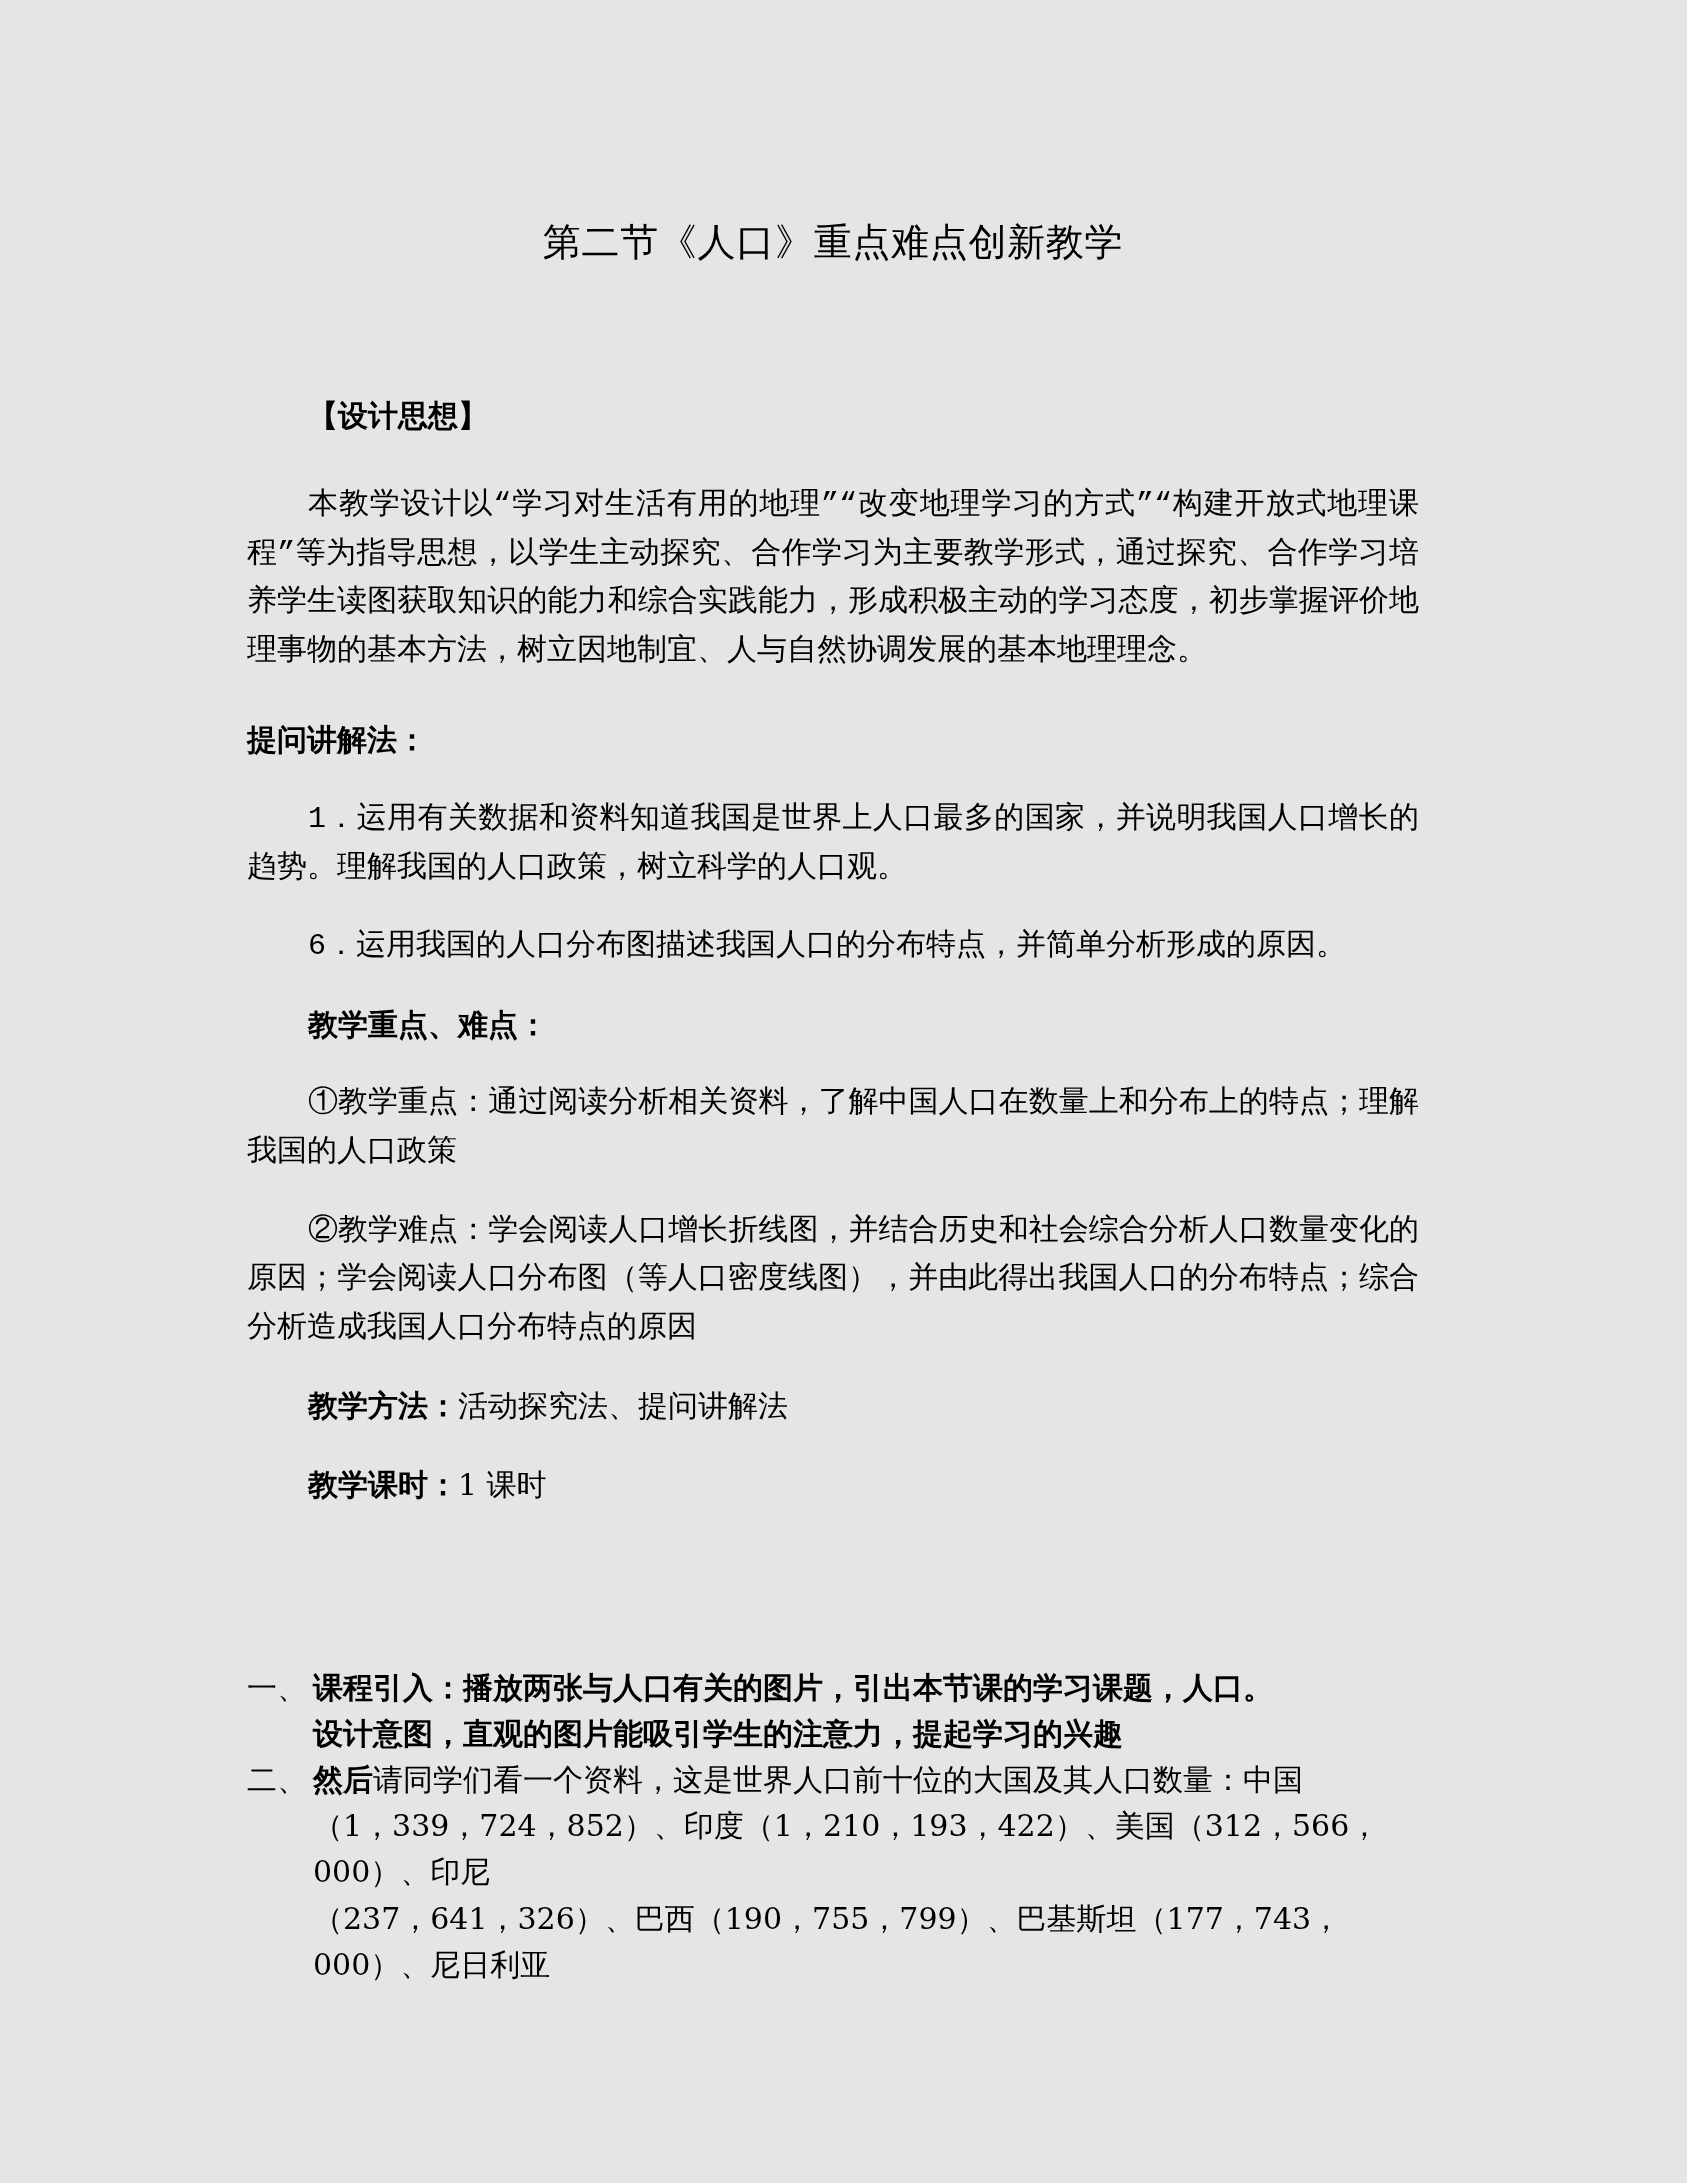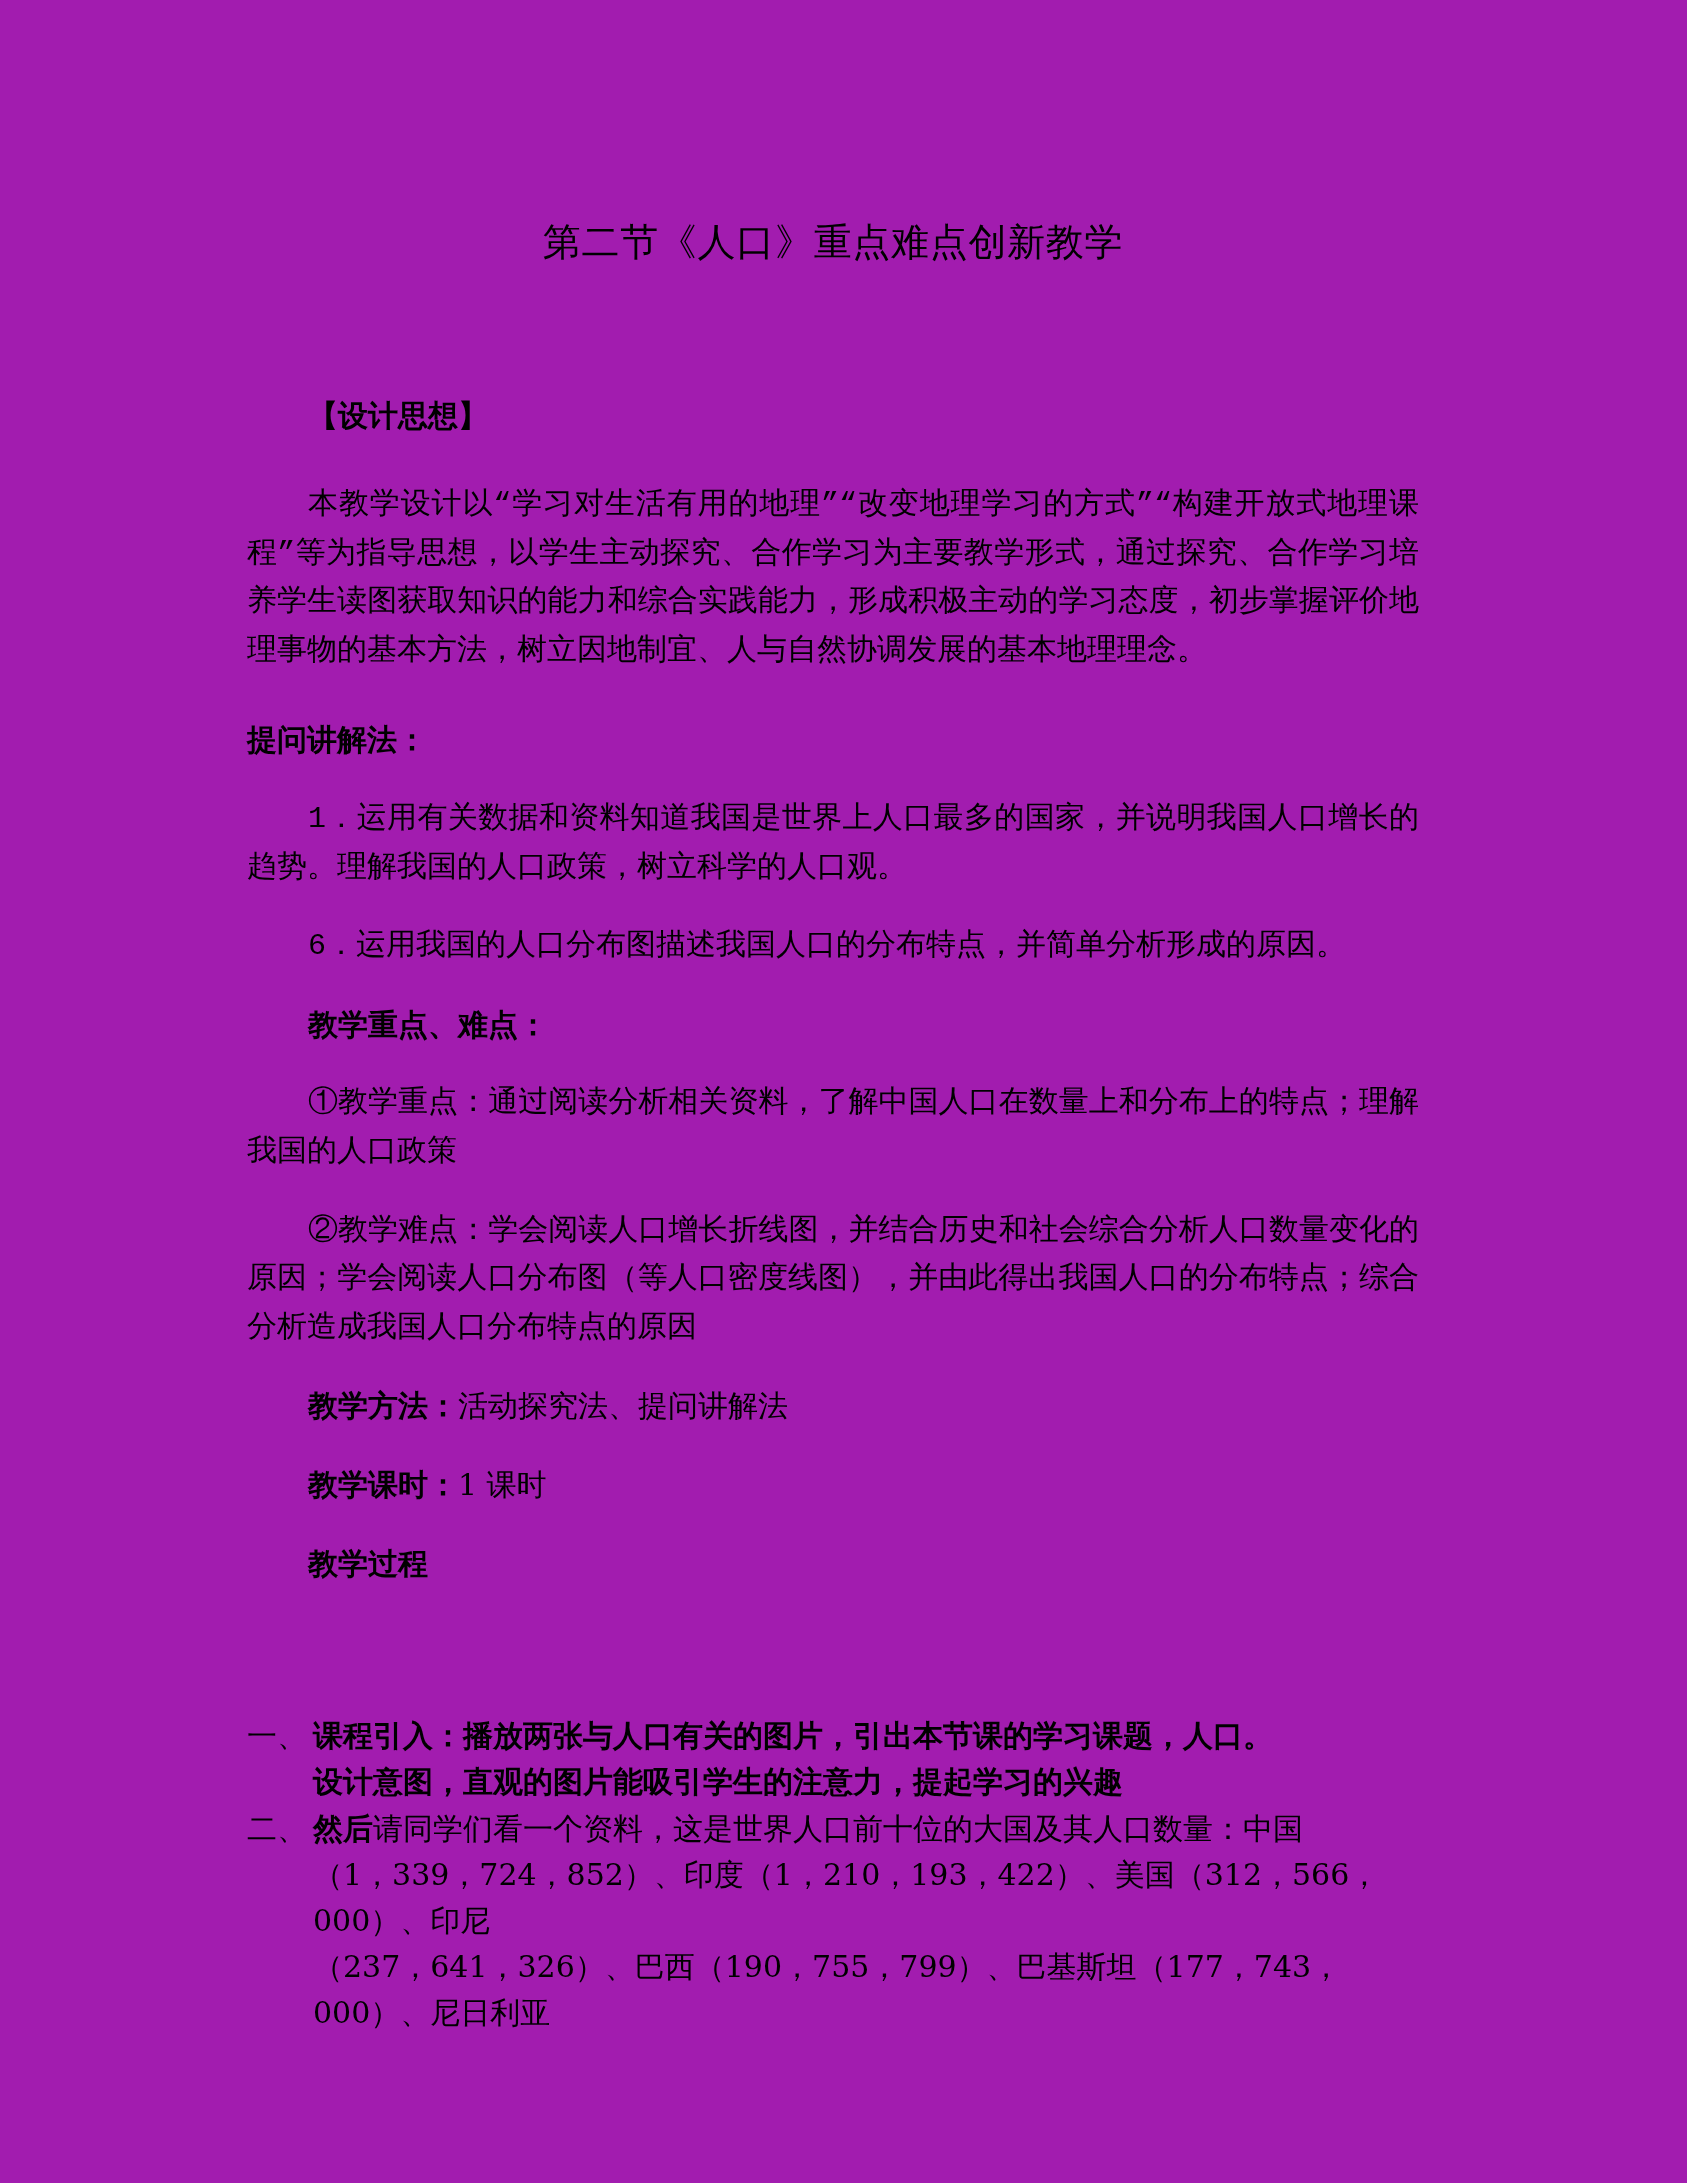--- a/index.html
+++ b/index.html
@@ -12,21 +12,21 @@
     height: 2183px;
     position: relative;
     font-family: "DejaVu Serif", "Liberation Serif", serif;
     color: #000000;
     overflow: hidden;
   }
 
   .page {
     position: absolute;
     inset: 0;
-    background: #a21caf;
+    background: #e5e5e5;
   }
 
   .content {
     position: absolute;
     left: 247px;
     top: 0;
     width: 1172px;
   }
 
   
@@ -133,21 +133,20 @@
     <div class="gap-md"></div>
 
     <p class="block pad2"><span class="label-bold">教学方法：</span><span>活动探究法、提问讲解法</span></p>
 
     <div class="gap-md"></div>
 
     <p class="block pad2"><span class="label-bold">教学课时：</span><span>1 课时</span></p>
 
     <div class="gap-md"></div>
 
-    <p class="heading pad2">教学过程</p>
 
     <div class="gap-xl"></div>
 
     <ol class="proc-list">
 
       <li class="proc-item">
         <span class="proc-marker">一、</span>
         <span class="proc-body">
           <span class="proc-line"><span class="b">课程引入：播放两张与人口有关的图片，引出本节课的学习课题，人口。</span></span>
           <span class="proc-line"><span class="b">设计意图，直观的图片能吸引学生的注意力，提起学习的兴趣</span></span>

